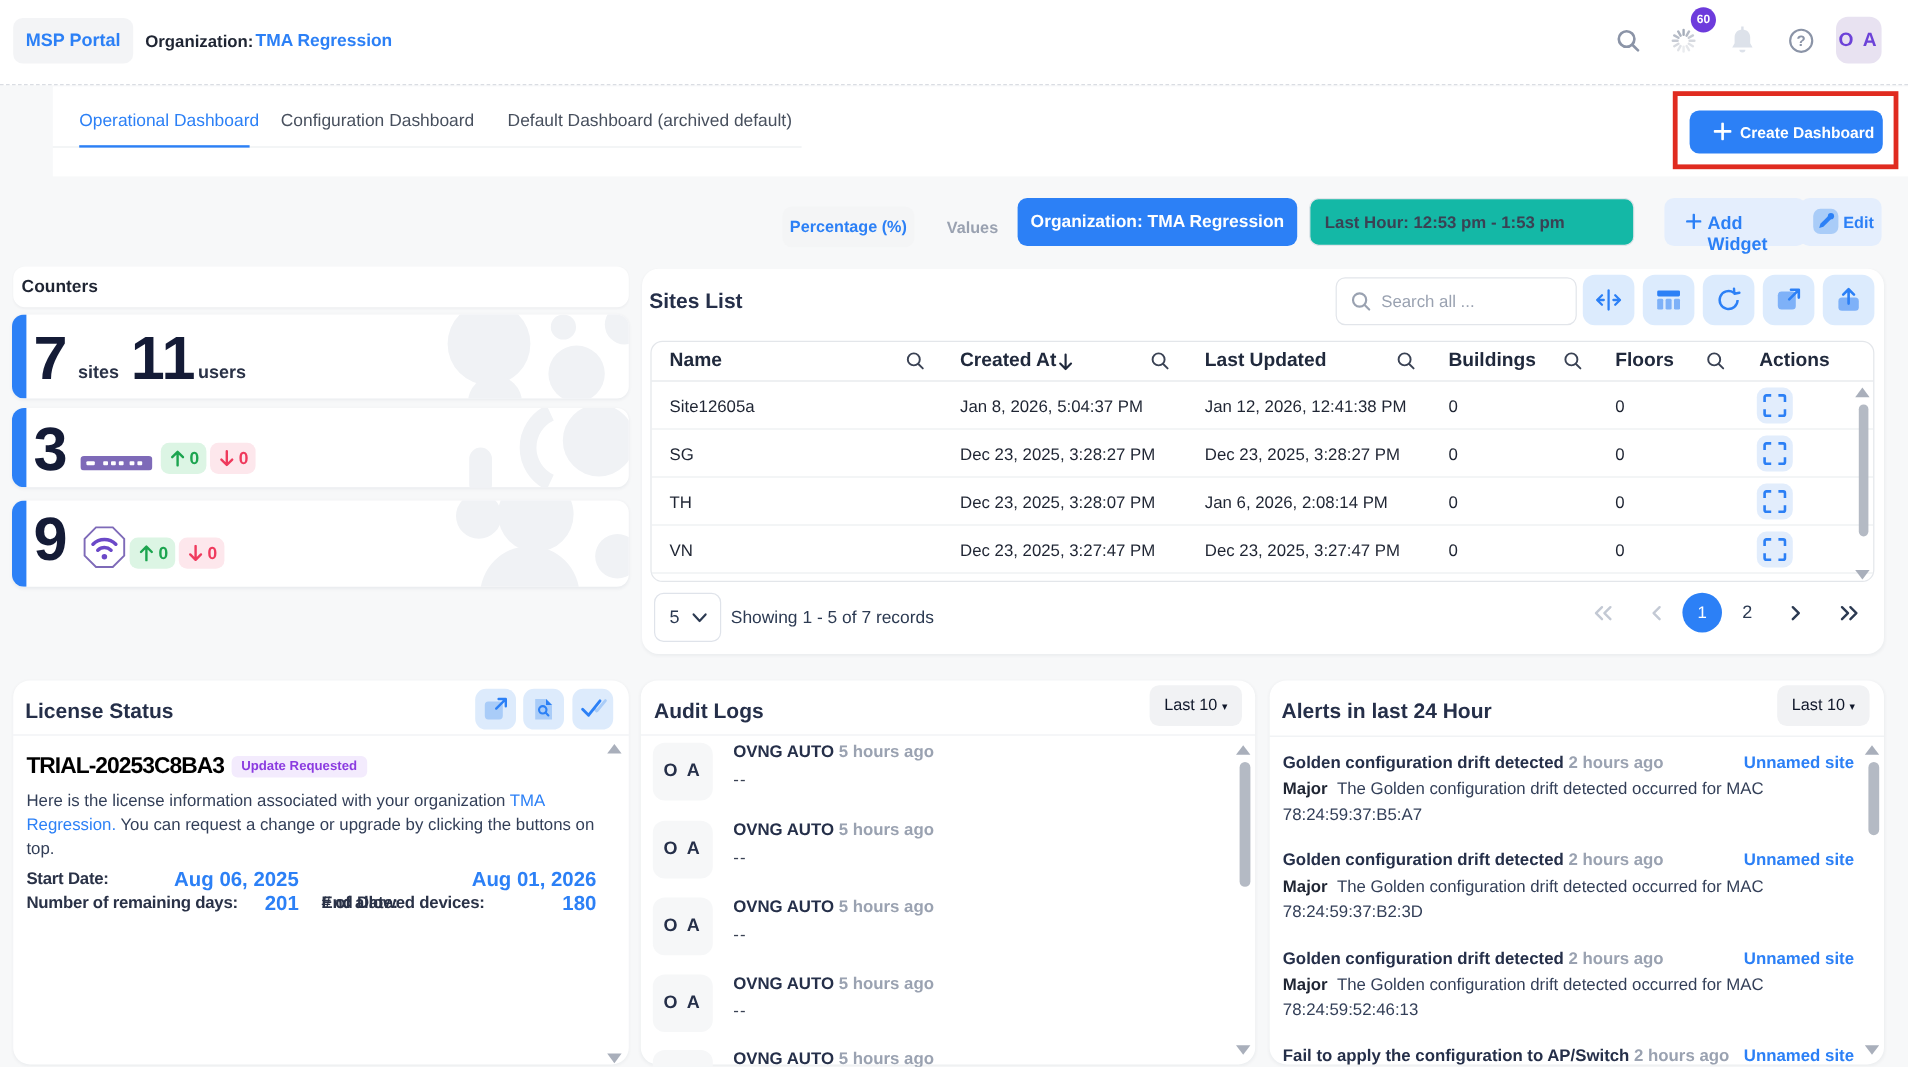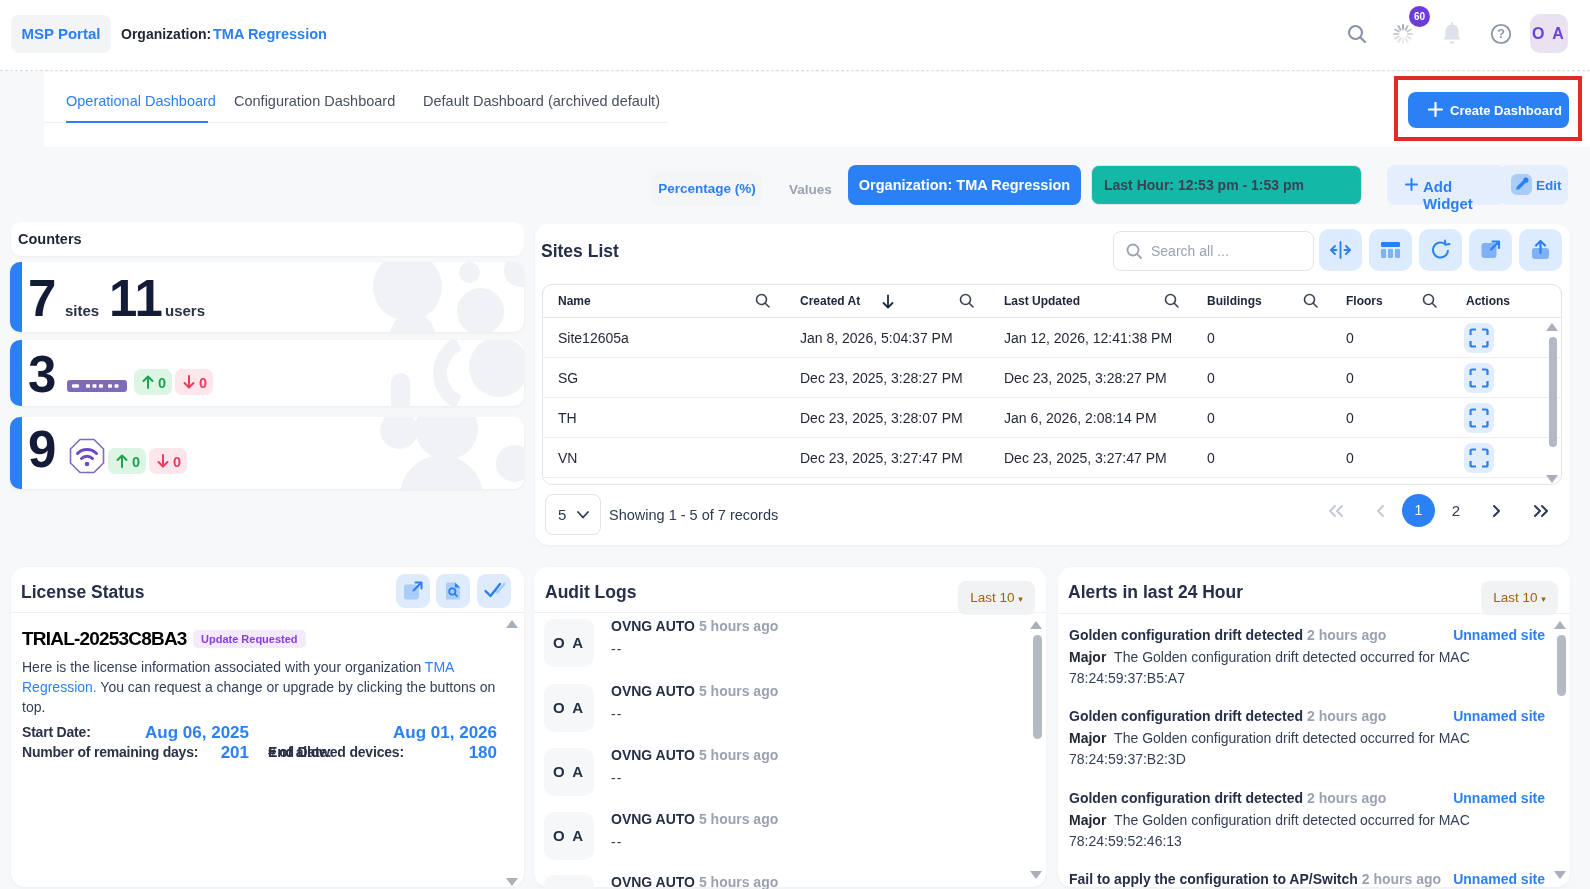--- a/index.html
+++ b/index.html
@@ -64,21 +64,21 @@
 
 
 #sites { left:535px; top:224px; width:1035px; height:321px; }
 #sites-title { left:6px; top:17px; }
 #search-box { position:absolute; left:578px; top:7px; width:201px; height:40px; border:1px solid #e2e5ea; border-radius:8px; background:#fff; }
 #search-box span { position:absolute; left:37px; top:11px; color:#9aa2b1; font-size:14px; }
 #search-box svg { position:absolute; left:12px; top:11px; }
 .sq-btn { position:absolute; top:5px; width:43px; height:42px; background:#dcebfd; border-radius:10px; }
 .sq-btn svg { position:absolute; left:10px; top:10px; }
 #stable { position:absolute; left:7px; top:60px; width:1020px; height:201px; border:1px solid #e3e6ea; border-radius:10px; }
-.thead { position:absolute; left:0; top:0; width:100%; height:33px; border-bottom:1px solid #e3e6ea; font-weight:bold; color:#20293c; font-size:12px; }
+.thead { position:absolute; left:0; top:0; width:100%; height:33px; border-bottom:1px solid #e3e6ea; font-weight:bold; color:#20293c; font-size:16px; }
 .trow { position:absolute; left:0; width:100%; height:40px; border-bottom:1px solid #eceef1; font-size:14px; color:#1f2533; }
 .trow:last-child { border-bottom:none; }
 .cc { position:absolute; top:50%; transform:translateY(-50%); white-space:nowrap; }
 .c-name { left:15px; } .c-created { left:257px; } .c-updated { left:461px; }
 .c-bld { left:664px; } .c-flr { left:803px; } .c-act { left:923px; }
 .hsearch { position:absolute; top:8px; width:16px; height:16px; }
 .act-btn { position:absolute; left:921px; top:5px; width:30px; height:30px; background:#e2edfc; border-radius:8px; }
 #pagesize { position:absolute; left:10px; top:270px; width:56px; height:41px; border:1px solid #dfe3ea; border-radius:8px; font-size:15px; color:#2c3a52; }
 #showing { position:absolute; left:74px; top:283px; font-size:14.5px; color:#2c3a52; }
 .pgi { position:absolute; top:280px; }
@@ -94,21 +94,21 @@
 #lic-head { position:absolute; left:11px; top:61px; font-size:19px; font-weight:bold; color:#000000; letter-spacing:-0.8px; }
 #lic-badge { position:absolute; left:182px; top:63px; height:18px; padding:0 8px; background:#f3ebfd; border-radius:5px; color:#8b3be0; font-size:11px; font-weight:bold; line-height:18px; }
 #lic-para { position:absolute; left:11px; top:90px; width:492px; font-size:14px; color:#333f58; line-height:20px; }
 #lic-para a { color:#2c80f6; }
 .lic-row { position:absolute; font-size:14px; font-weight:bold; color:#2a3247; letter-spacing:-0.2px; }
 .lic-val { color:#2c80f6; position:absolute; text-align:right; font-weight:bold; font-size:17px; }
 
 
 #audit { left:534px; top:567px; width:512px; height:320px; }
 #audit-title { left:11px; top:15px; }
-.last10 { position:absolute; top:14px; width:77px; height:34px; background:#f1f2f4; border-radius:8px; color:#a16207; font-size:13.5px; text-align:center; line-height:34px; }
+.last10 { position:absolute; top:4px; width:77px; height:34px; background:#f1f2f4; border-radius:8px; color:#0f172a; font-size:13.5px; text-align:center; line-height:34px; }
 .aentry .avatar2 { position:absolute; left:10px; width:50px; height:48px; background:#f6f7f8; border-radius:10px; color:#252f49; font-weight:bold; font-size:15px; text-align:center; line-height:48px; letter-spacing:2px; }
 .aentry .who { position:absolute; left:77px; font-size:14px; font-weight:bold; color:#252f49; white-space:nowrap; }
 .aentry .ago { color:#9aa2b1; font-weight:bold; }
 .aentry .dash { position:absolute; left:77px; color:#3a4254; font-size:14px; letter-spacing:1px; }
 
 
 #alerts { left:1058px; top:567px; width:512px; height:320px; }
 #alerts-title { left:10px; top:15px; }
 .alentry { position:absolute; left:11px; width:478px; font-size:14px; }
 .alentry .t { font-weight:bold; color:#252f49; }

